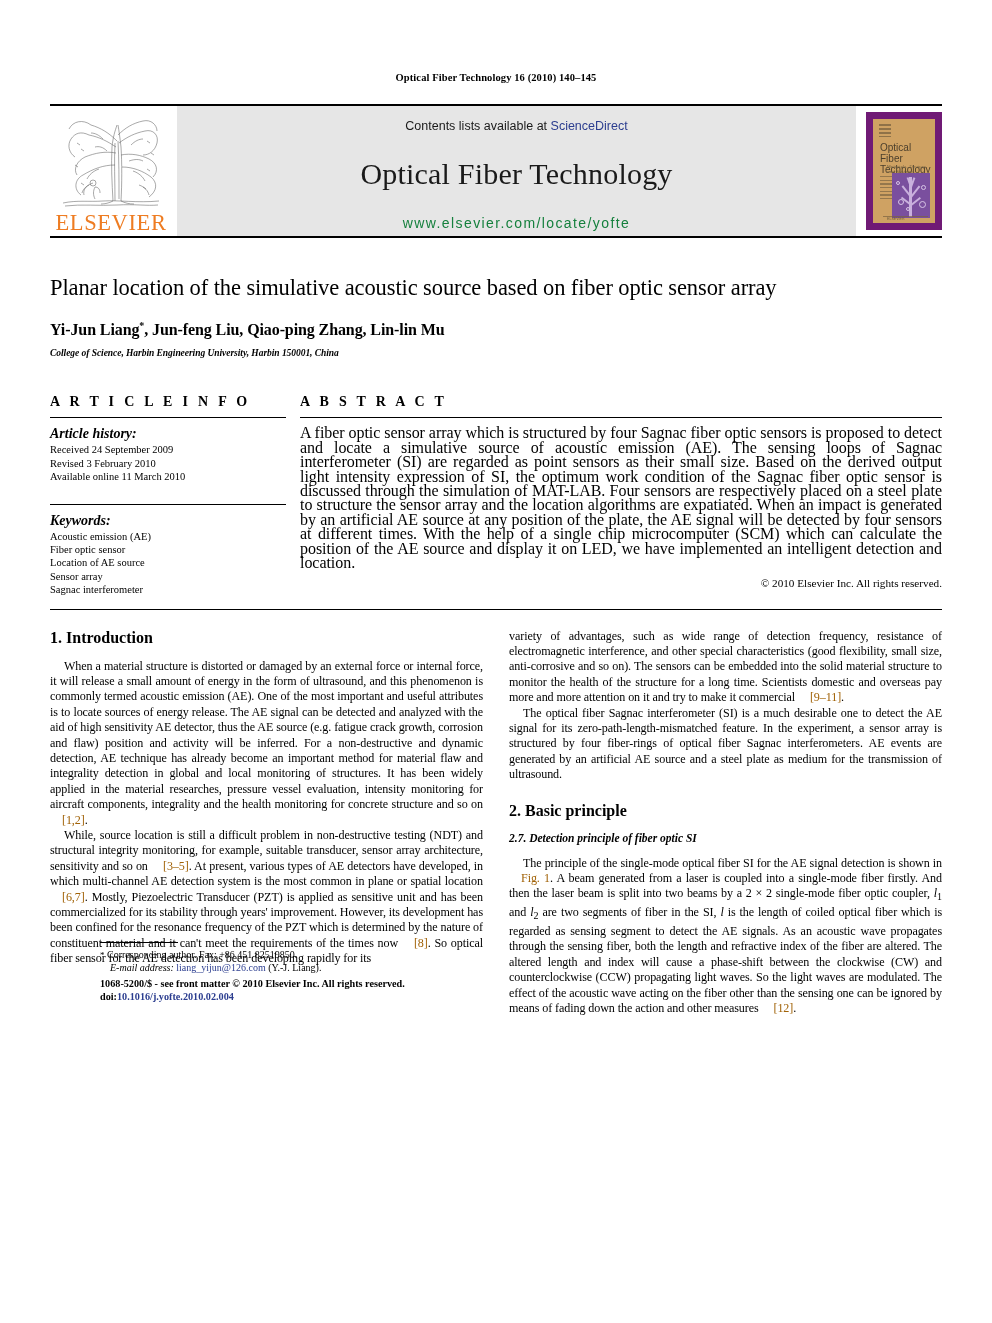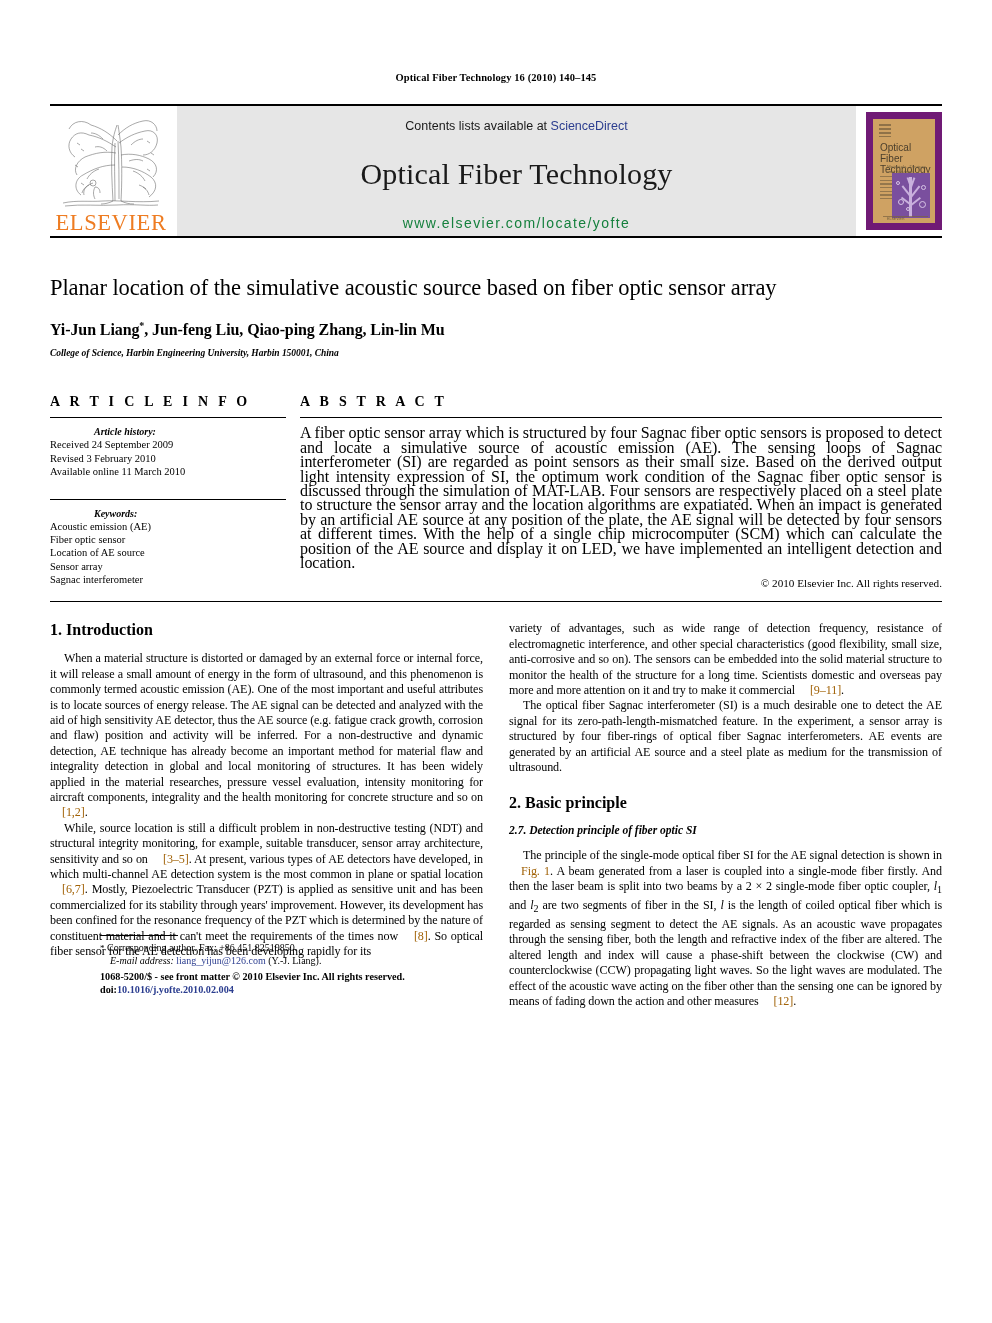--- a/index.html
+++ b/index.html
@@ -195,24 +195,23 @@
   .col-abs  { flex: 1; }
   .sec-head {
     font-family: "Liberation Serif", serif;
     font-size: 14px;
     font-weight: bold;
     letter-spacing: 3.3px;
     margin-bottom: 7px;
   }
   .hr-thin { border-top: 1px solid #000; margin: 0 0 8px 0; }
   .ital-head {
-    font-style: italic; font-weight: bold; font-size: 10px;
+    font-style: italic; font-weight: bold; font-size: 14px;
     font-family: "Liberation Serif", serif;
     margin-bottom: 1px;
-    margin-left: 44px;
   }
   .info-line {
     font-size: 10.5px; line-height: 13.4px;
     font-family: "Liberation Serif", serif;
   }
   .kw-block { margin-top: 20px; }
   .abs-text {
     font-size: 16px;
     line-height: 14.4px;
     text-align: justify;

